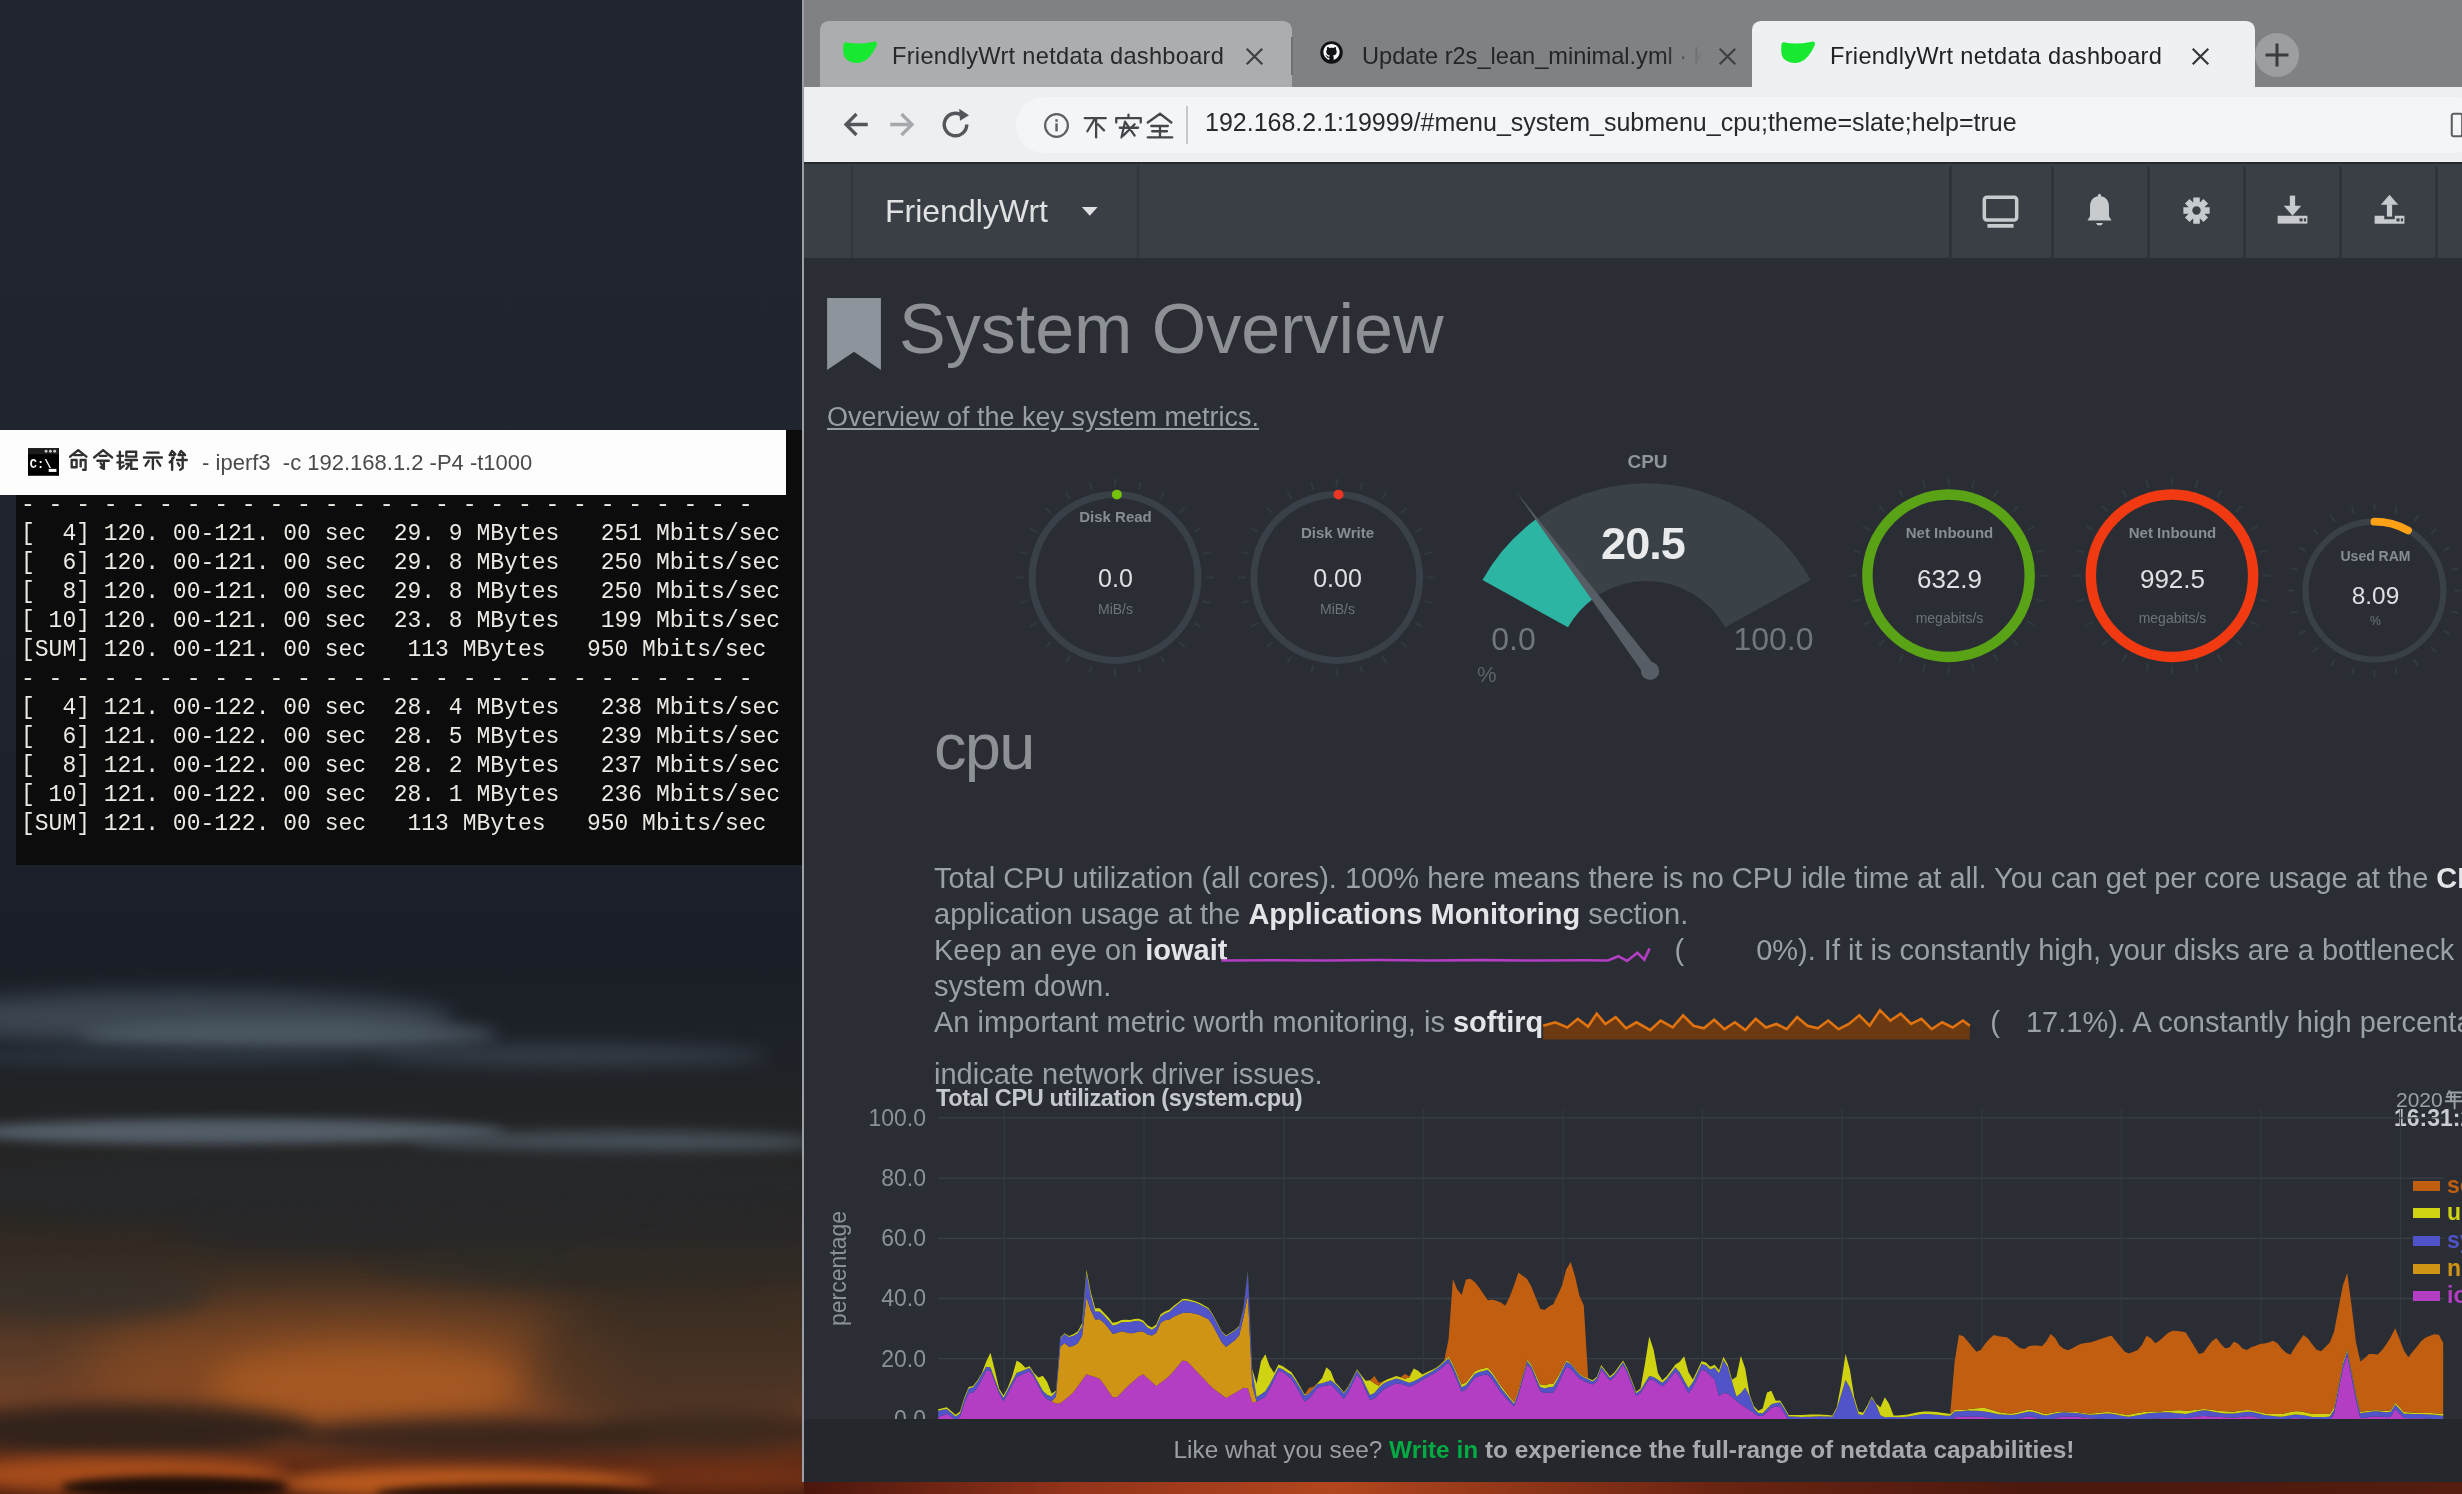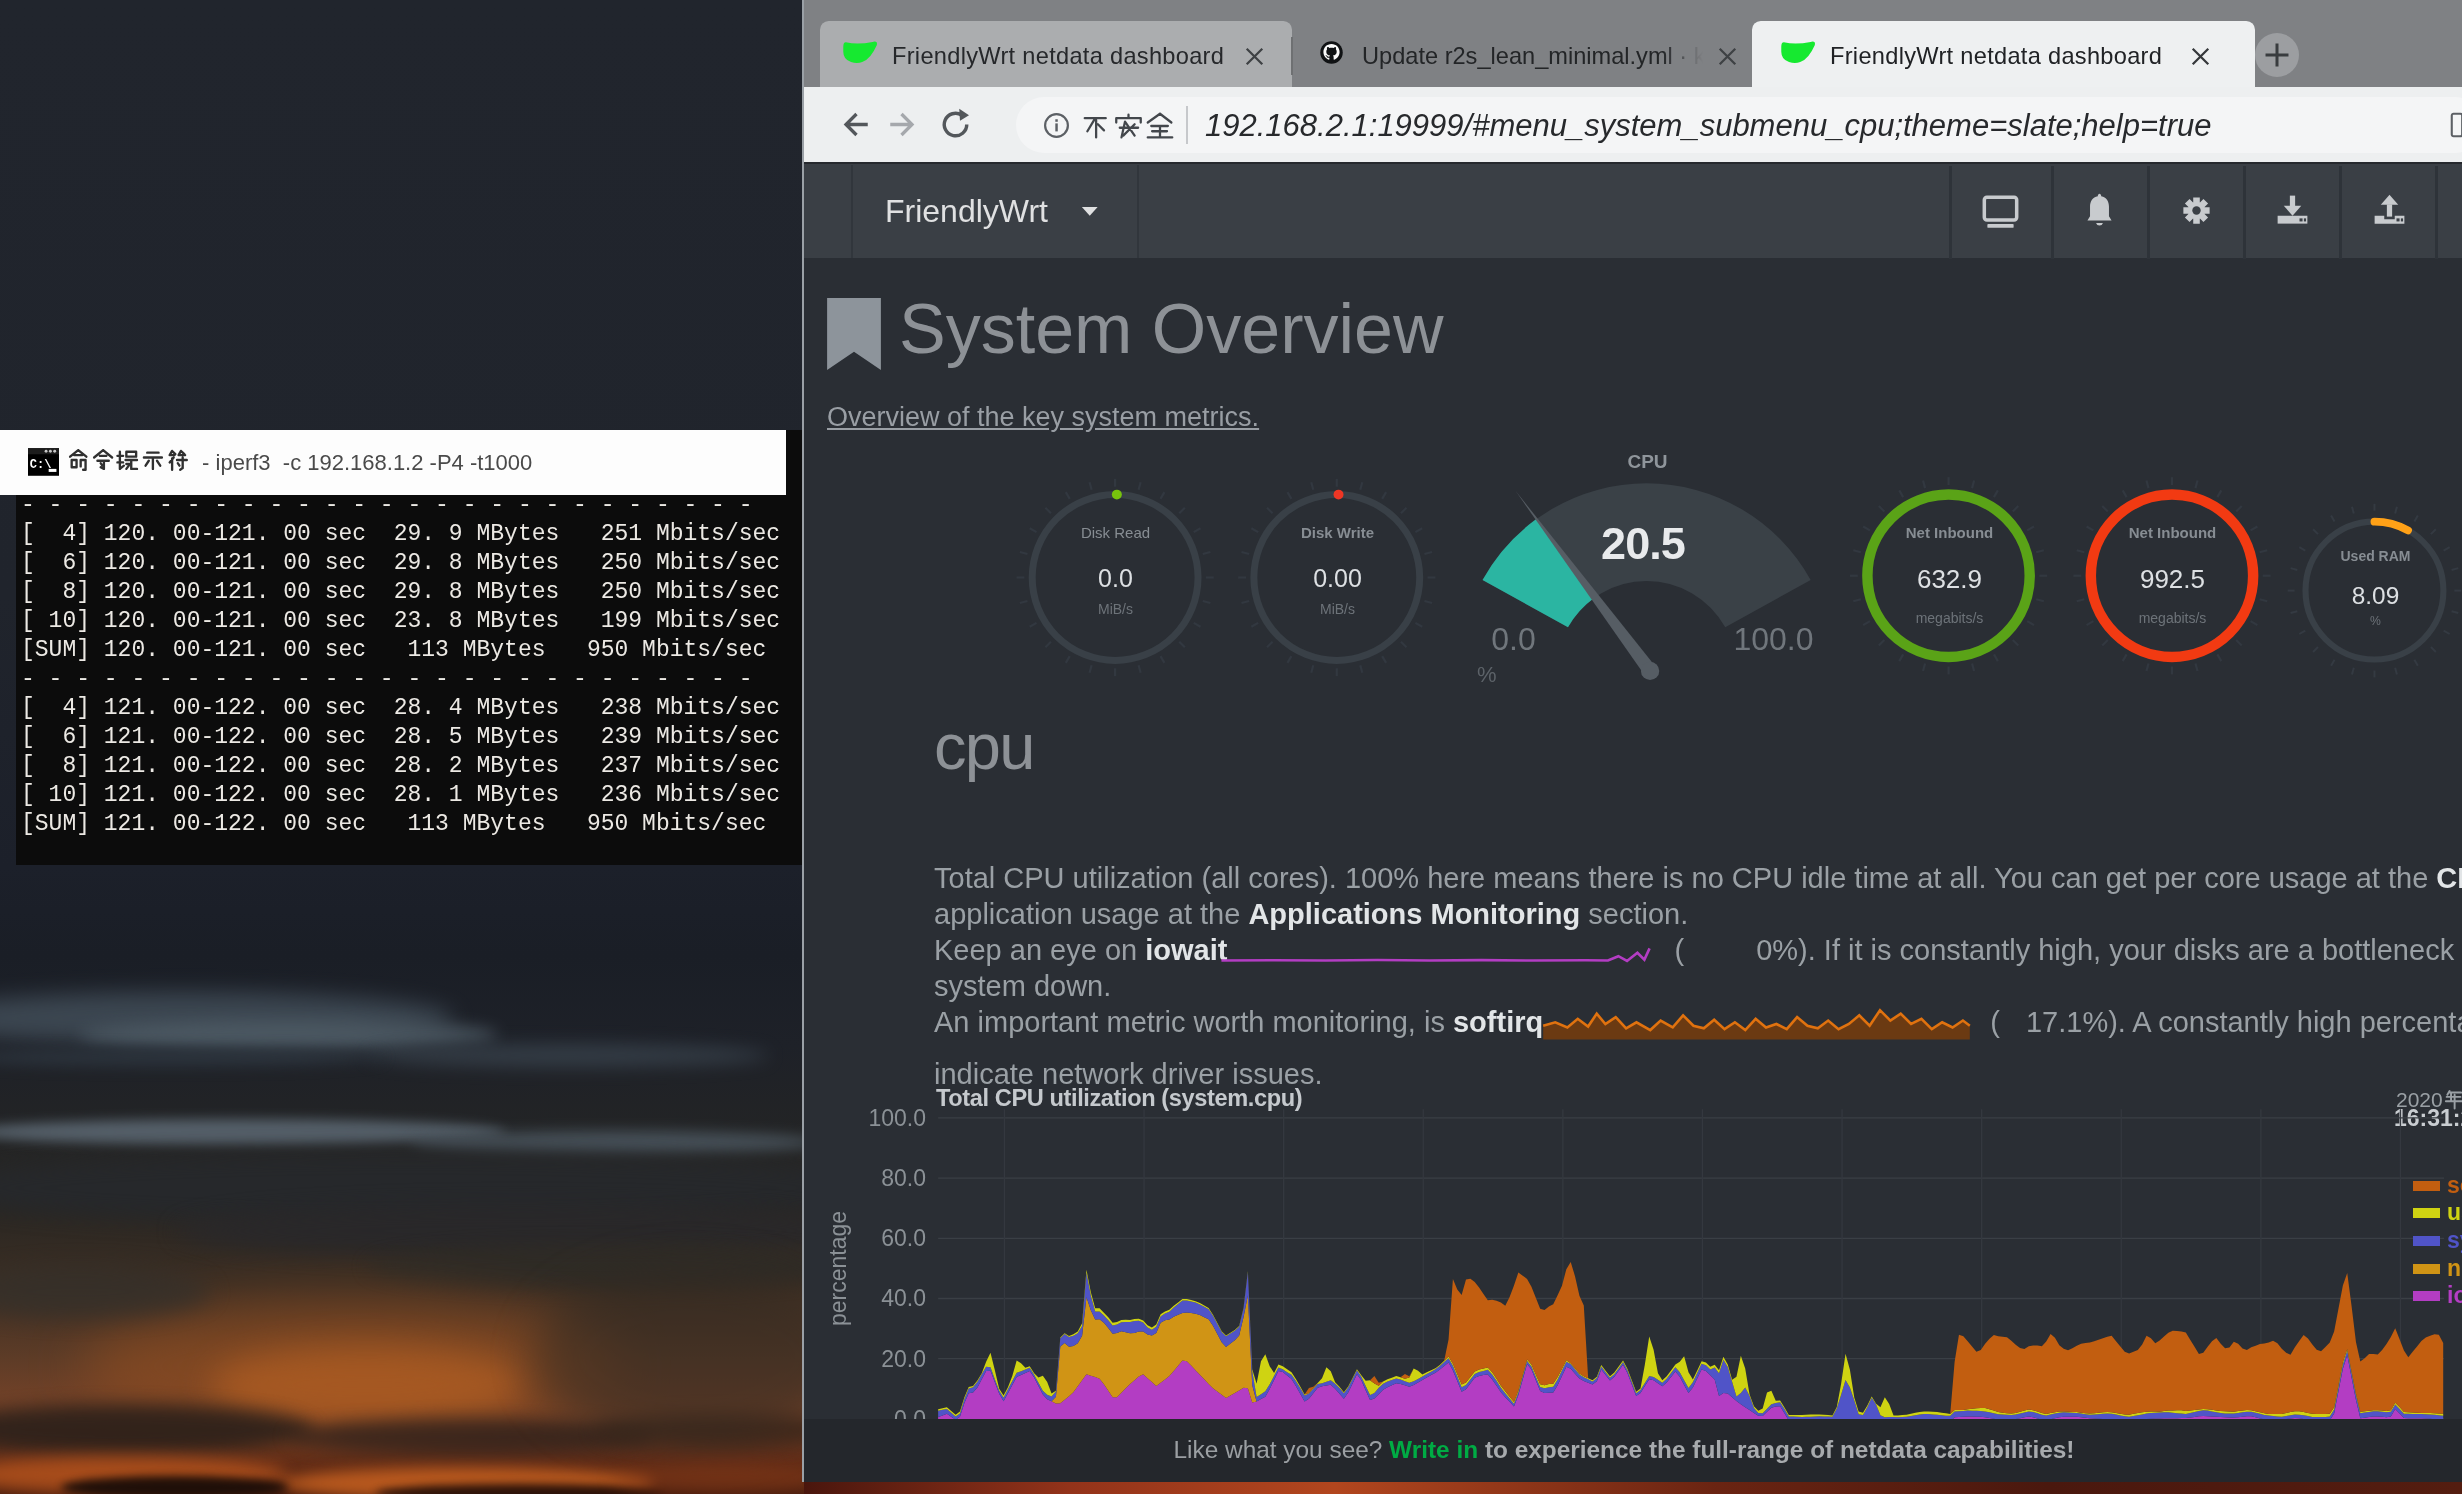--- a/index.html
+++ b/index.html
@@ -128,21 +128,21 @@
     <circle cx="16" cy="16" r="13.5" stroke="#5c6065" stroke-width="2.6" fill="none"></circle>
     <rect x="14.6" y="13.5" width="2.9" height="9.5" fill="#5c6065"></rect>
     <rect x="14.6" y="8.6" width="2.9" height="3" fill="#5c6065"></rect>
   </svg>
 <svg class="abs" style="left:1083px;top:112px;" width="91" height="28" viewBox="0 0 104 32" stroke="#43474c" stroke-width="2.6" fill="none" stroke-linecap="round">
 <path d="M2 7 L26 7 M14 7 L5 22 M15 9 L15 29 M17 14 L24 21"></path>
 <path d="M52 3 L52 6 M38 7 L66 7 M38 7 L38 12 M66 7 L66 12 M42 18 L63 18 M48 11 L44 29 M48 11 L59 27 M59 14 L46 27"></path>
 <path d="M88 2 L74 12 M88 2 L101 12 M78 16 L97 16 M79 22 L96 22 M74 29 L102 29 M88 16 L88 29"></path>
 </svg>
 <div class="abs" style="left:1186px;top:106px;width:1.7px;height:38px;background:#c6c8cb;"></div>
-<div class="abs" style="left:1205px;top:108px;font-size:31px;color:#27292c;font-style:italic;">192.168.2.1:19999/#menu_system_submenu_cpu;theme=slate;help=true</div>
+<div class="abs" style="left:1205px;top:108px;font-size:25px;color:#27292c;">192.168.2.1:19999/#menu_system_submenu_cpu;theme=slate;help=true</div>
 <svg class="abs" style="left:2450px;top:112px;" width="12.2" height="26" viewBox="0 0 14 30">
     <rect x="2" y="2" width="12" height="26" rx="2" stroke="#5c6065" stroke-width="2.4" fill="none"></rect>
   </svg>
 
 <div class="abs" style="left:804px;top:162px;width:1658px;height:1257px;background:#2a2e34;"></div>
 
 <div class="abs" style="left:804px;top:162px;width:1658px;height:96px;background:#3a3f45;border-top:2.6px solid #26292e;box-sizing:border-box;"></div>
 <div class="abs" style="left:851px;top:165px;width:1.7px;height:93px;background:#31363c;"></div>
 <div class="abs" style="left:1137px;top:165px;width:1.7px;height:93px;background:#31363c;"></div>
 <div class="abs" style="left:885px;top:193px;font-size:32px;color:#e0e1e2;">FriendlyWrt</div>
@@ -284,21 +284,21 @@
       <circle r="93" stroke="#f23a12" stroke-width="12" fill="none"></circle>
     </g>
 
 <g transform="translate(1680,176)">
       <use href="#ticksram"></use>
       <circle r="79" stroke="#394047" stroke-width="7" fill="none"></circle>
       <path d="M 0 -79 A 79 79 0 0 1 38.4 -69.0" stroke="#ffa117" stroke-width="9" fill="none" stroke-linecap="round"></path>
     </g>
 </svg>
 
-<div class="abs gtxt" style="left:1028px;top:524px;width:175px;font-size:15px;font-weight:normal;color:#878d93;">Disk Read</div>
+<div class="abs gtxt" style="left:1028px;top:508px;width:175px;font-size:15px;font-weight:bold;color:#878d93;">Disk Read</div>
 <div class="abs gtxt" style="left:1028px;top:564px;width:175px;font-size:25px;color:#dde0e3;">0.0</div>
 <div class="abs gtxt" style="left:1028px;top:601px;width:175px;font-size:14px;color:#6d7379;">MiB/s</div>
 <div class="abs gtxt" style="left:1250px;top:524px;width:175px;font-size:15px;font-weight:bold;color:#878d93;">Disk Write</div>
 <div class="abs gtxt" style="left:1250px;top:564px;width:175px;font-size:25px;color:#dde0e3;">0.00</div>
 <div class="abs gtxt" style="left:1250px;top:601px;width:175px;font-size:14px;color:#6d7379;">MiB/s</div>
 <div class="abs gtxt" style="left:1560px;top:451px;width:175px;font-size:19px;font-weight:bold;color:#8f959b;">CPU</div>
 <div class="abs gtxt" style="left:1547px;top:518px;width:192px;letter-spacing:-0.9px;font-size:45px;font-weight:bold;color:#e8eaec;">20.5</div>
 <div class="abs gtxt" style="left:1426px;top:621px;width:175px;font-size:32px;color:#70767c;">0.0</div>
 <div class="abs gtxt" style="left:1686px;top:621px;width:175px;font-size:32px;color:#70767c;">100.0</div>
 <div class="abs" style="left:1477px;top:662px;font-size:22px;color:#5c6268;">%</div>

